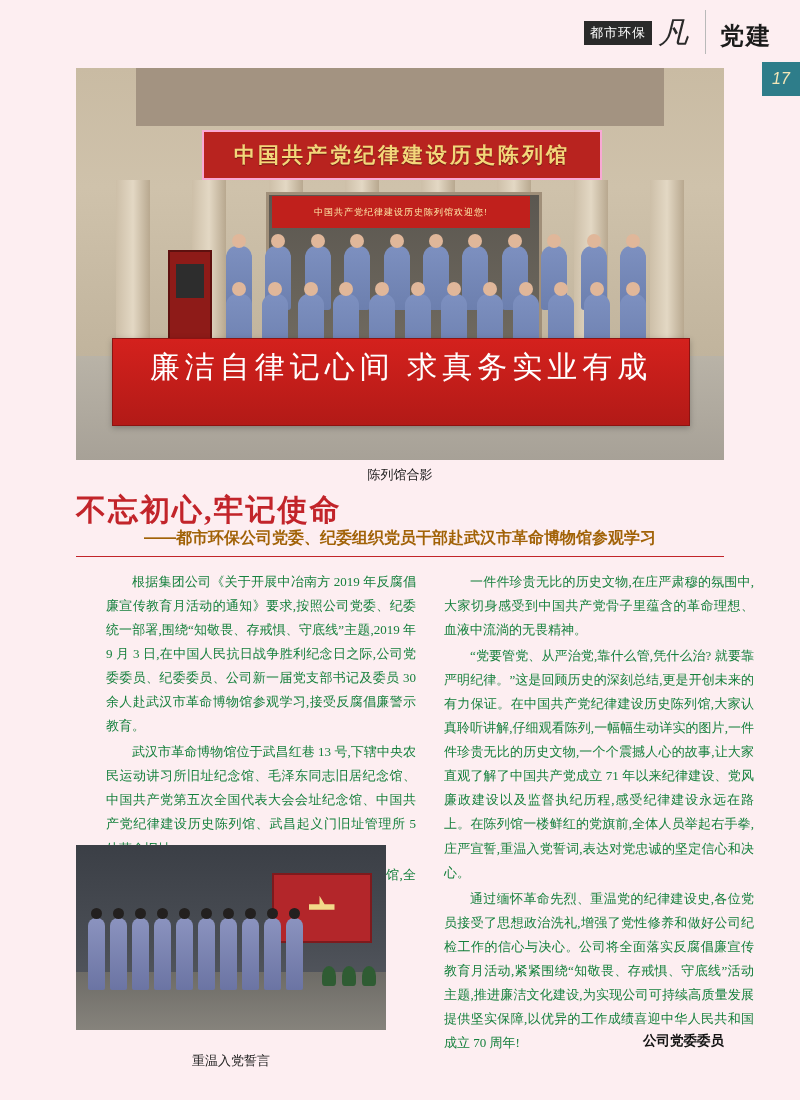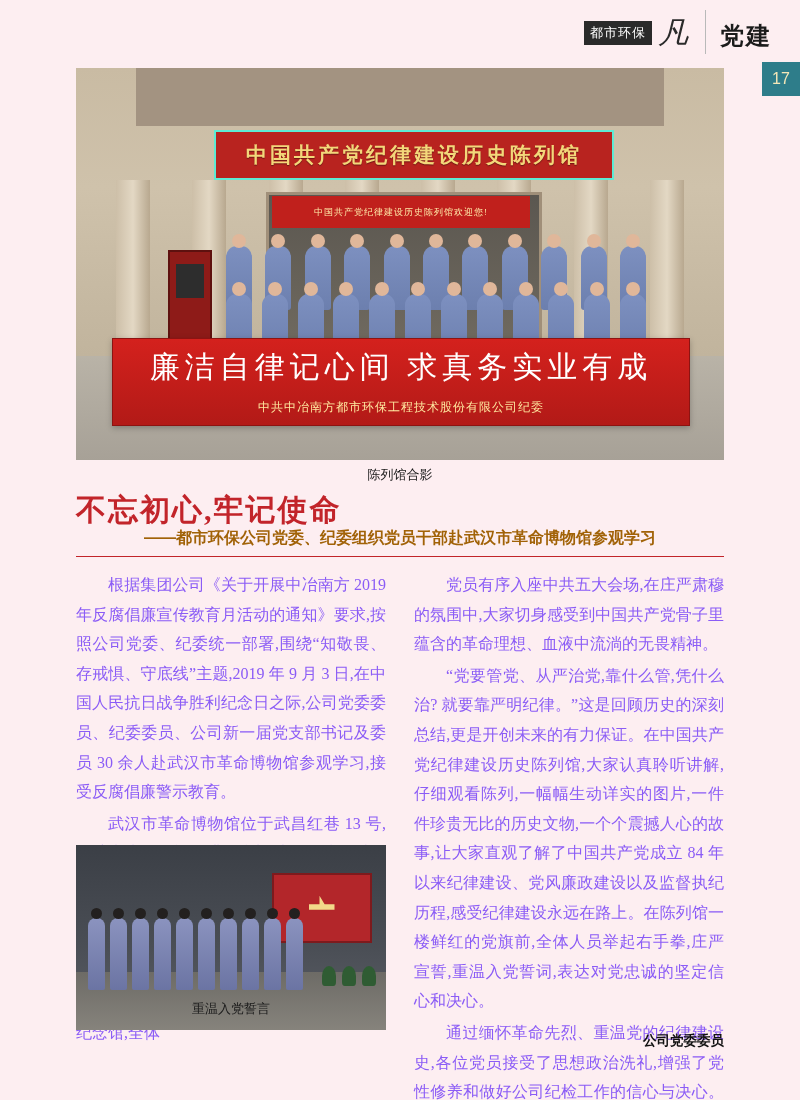--- a/index.html
+++ b/index.html
@@ -74,20 +74,21 @@
     top: 62px;
     width: 38px;
     height: 34px;
     background: #2e7d8a;
     color: #f4e7b8;
     font-family: "Liberation Sans", sans-serif;
     font-size: 16px;
     display: flex;
     align-items: center;
     justify-content: center;
+    font-style: italic;
   }
 
   
   .photo-top {
     position: absolute;
     left: 76px;
     top: 68px;
     width: 648px;
     height: 392px;
     overflow: hidden;
@@ -102,24 +103,24 @@
     left: 0; right: 0; top: 0; height: 300px;
     background: linear-gradient(#c9bba3 0%, #cfc2ab 40%, #c0b39c 100%);
   }
   .ph-roof {
     position: absolute;
     left: 60px; right: 60px; top: 0; height: 58px;
     background: #a39381;
   }
   .ph-banner {
     position: absolute;
-    left: 138px; top: 62px;
+    left: 126px; top: 62px;
     width: 396px; height: 46px;
     background: #b8231f;
-    border: 2px solid #5eead4;
+    border: 2px solid #f9a8d4;
     color: #f3d77a;
     font-size: 21px;
     font-weight: bold;
     letter-spacing: 3px;
     display: flex;
     align-items: center;
     justify-content: center;
     font-family: "Liberation Serif", serif;
     text-shadow: 0 1px 1px rgba(0,0,0,.4);
     overflow: hidden;
@@ -261,25 +262,26 @@
     left: 76px; width: 648px; top: 556px;
     height: 1px;
     background: #c2242a;
   }
 
   
   .col {
     position: absolute;
     top: 570px;
     width: 310px;
-    font-size: 16px;
+    font-size: 13px;
     line-height: 1.85;
-    color: #8b5cf6;
+    color: #15803d;
     text-align: justify;
     font-family: "Liberation Serif", serif;
+    margin-left: 30px;
   }
   .col-left { left: 76px; }
   .col-right { left: 414px; }
   .col p {
     margin: 0 0 2px 0;
     text-indent: 2em;
   }
 
   
   .photo-bottom {
@@ -337,21 +339,21 @@
     right: 10px; bottom: 44px;
     display: flex;
     gap: 6px;
   }
   .pb-plant {
     width: 14px; height: 20px;
     background: #2f5c33;
     border-radius: 50% 50% 20% 20%;
   }
   .caption-bottom {
-    left: 76px; width: 310px; top: 1000px;
+    left: 76px; width: 310px; top: 1052px;
   }
   .signature {
     position: absolute;
     left: 414px; width: 310px; top: 1032px;
     text-align: right;
     font-size: 13.5px;
     font-weight: bold;
     font-family: "Liberation Sans", sans-serif;
     color: #111;
   }
@@ -415,37 +417,36 @@
         <div class="ph-p"></div>
         <div class="ph-p"></div>
         <div class="ph-p"></div>
         <div class="ph-p"></div>
         <div class="ph-p"></div>
         <div class="ph-p"></div>
       </div>
     </div>
     <div class="ph-red-banner">
       <div class="line1">廉洁自律记心间  求真务实业有成</div>
-      <div class="line2">中共中冶南方都市环保工程技术股份有限公司纪委</div>
     </div>
   </div>
   <div class="caption caption-top">陈列馆合影</div>
 
   <div class="main-title">不忘初心,牢记使命</div>
   <div class="sub-title">——都市环保公司党委、纪委组织党员干部赴武汉市革命博物馆参观学习</div>
   <div class="title-rule"></div>
 
   <div class="col col-left">
     <p>根据集团公司《关于开展中冶南方 2019 年反腐倡廉宣传教育月活动的通知》要求,按照公司党委、纪委统一部署,围绕“知敬畏、存戒惧、守底线”主题,2019 年 9 月 3 日,在中国人民抗日战争胜利纪念日之际,公司党委委员、纪委委员、公司新一届党支部书记及委员 30 余人赴武汉市革命博物馆参观学习,接受反腐倡廉警示教育。</p>
     <p>武汉市革命博物馆位于武昌红巷 13 号,下辖中央农民运动讲习所旧址纪念馆、毛泽东同志旧居纪念馆、中国共产党第五次全国代表大会会址纪念馆、中国共产党纪律建设历史陈列馆、武昌起义门旧址管理所 5 处革命旧址。</p>
     <p>在中国共产党第五次全国代表大会会址纪念馆,全体</p>
   </div>
   <div class="col col-right">
-    <p>党员有序入座中共五大会场,在庄严肃穆的氛围中,大家切身感受到中国共产党骨子里蕴含的革命理想、血液中流淌的无畏精神。</p>
-    <p>“党要管党、从严治党,靠什么管,凭什么治? 就要靠严明纪律。”这是回顾历史的深刻总结,更是开创未来的有力保证。在中国共产党纪律建设历史陈列馆,大家认真聆听讲解,仔细观看陈列,一幅幅生动详实的图片,一件件珍贵无比的历史文物,一个个震撼人心的故事,让大家直观了解了中国共产党成立 84 年以来纪律建设、党风廉政建设以及监督执纪历程,感受纪律建设永远在路上。在陈列馆一楼鲜红的党旗前,全体人员举起右手拳,庄严宣誓,重温入党誓词,表达对党忠诚的坚定信心和决心。</p>
+    <p>一件件珍贵无比的历史文物,在庄严肃穆的氛围中,大家切身感受到中国共产党骨子里蕴含的革命理想、血液中流淌的无畏精神。</p>
+    <p>“党要管党、从严治党,靠什么管,凭什么治? 就要靠严明纪律。”这是回顾历史的深刻总结,更是开创未来的有力保证。在中国共产党纪律建设历史陈列馆,大家认真聆听讲解,仔细观看陈列,一幅幅生动详实的图片,一件件珍贵无比的历史文物,一个个震撼人心的故事,让大家直观了解了中国共产党成立 71 年以来纪律建设、党风廉政建设以及监督执纪历程,感受纪律建设永远在路上。在陈列馆一楼鲜红的党旗前,全体人员举起右手拳,庄严宣誓,重温入党誓词,表达对党忠诚的坚定信心和决心。</p>
     <p>通过缅怀革命先烈、重温党的纪律建设史,各位党员接受了思想政治洗礼,增强了党性修养和做好公司纪检工作的信心与决心。公司将全面落实反腐倡廉宣传教育月活动,紧紧围绕“知敬畏、存戒惧、守底线”活动主题,推进廉洁文化建设,为实现公司可持续高质量发展提供坚实保障,以优异的工作成绩喜迎中华人民共和国成立 70 周年!</p>
   </div>
 
   <div class="photo-bottom">
     <div class="pb-wall"></div>
     <div class="pb-screen"></div>
     <div class="pb-floor"></div>
     <div class="pb-people">
       <div class="pb-p"></div>
       <div class="pb-p"></div>

